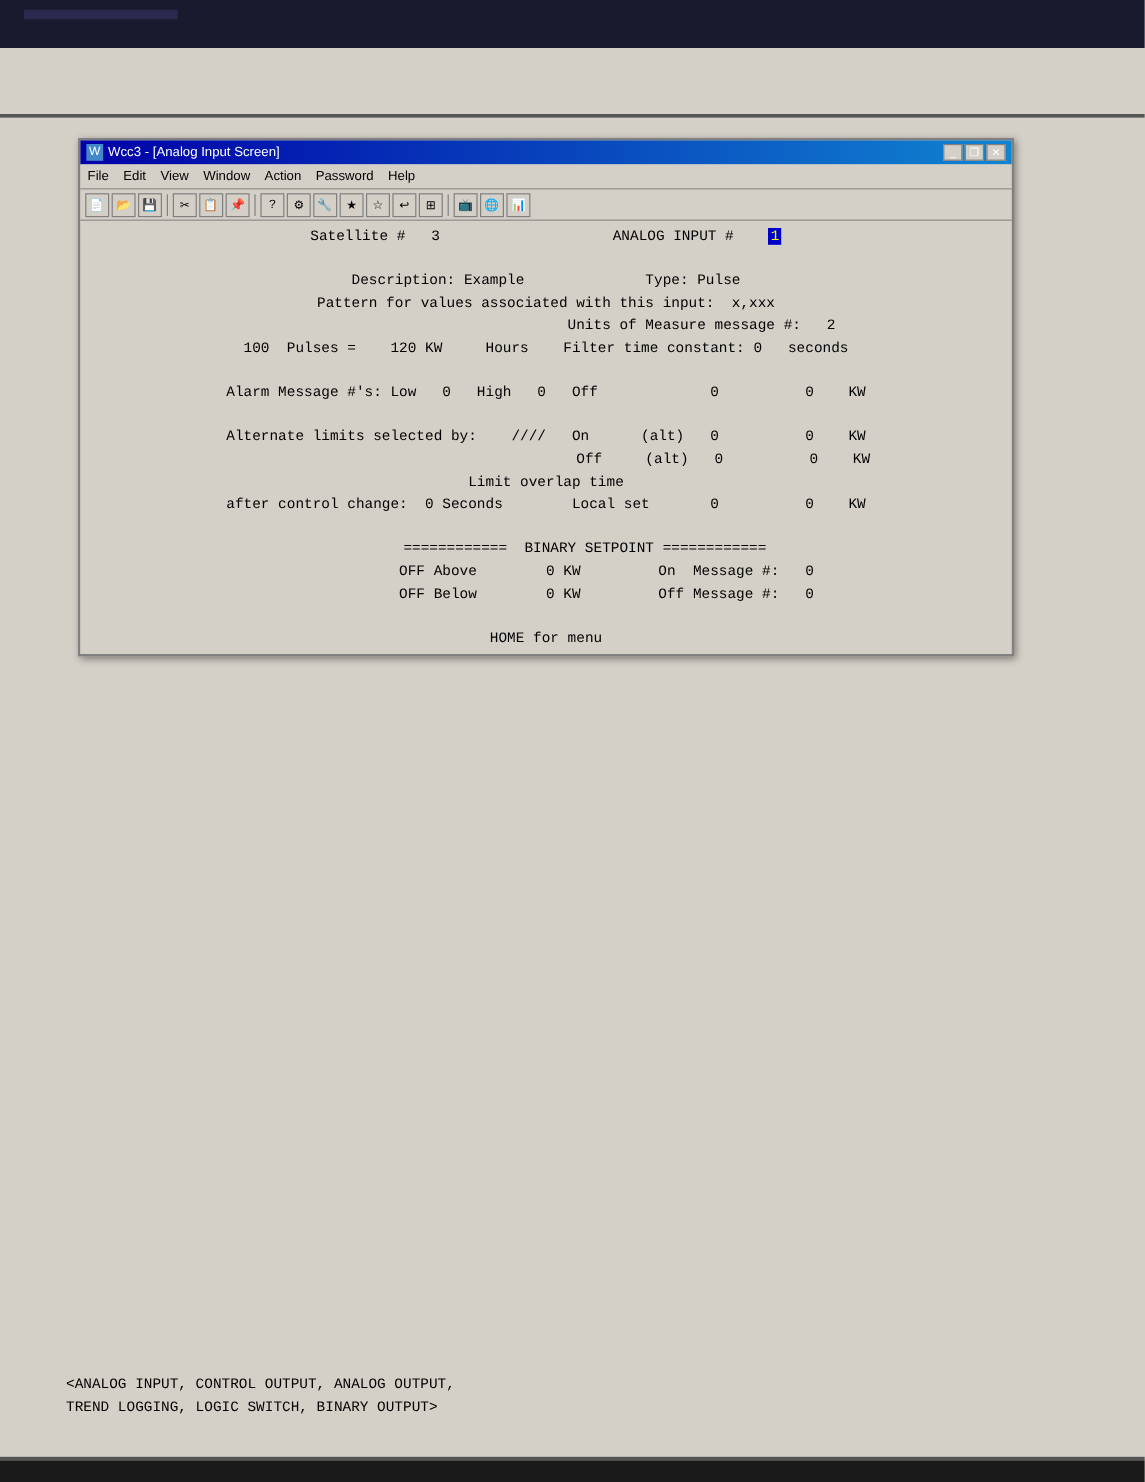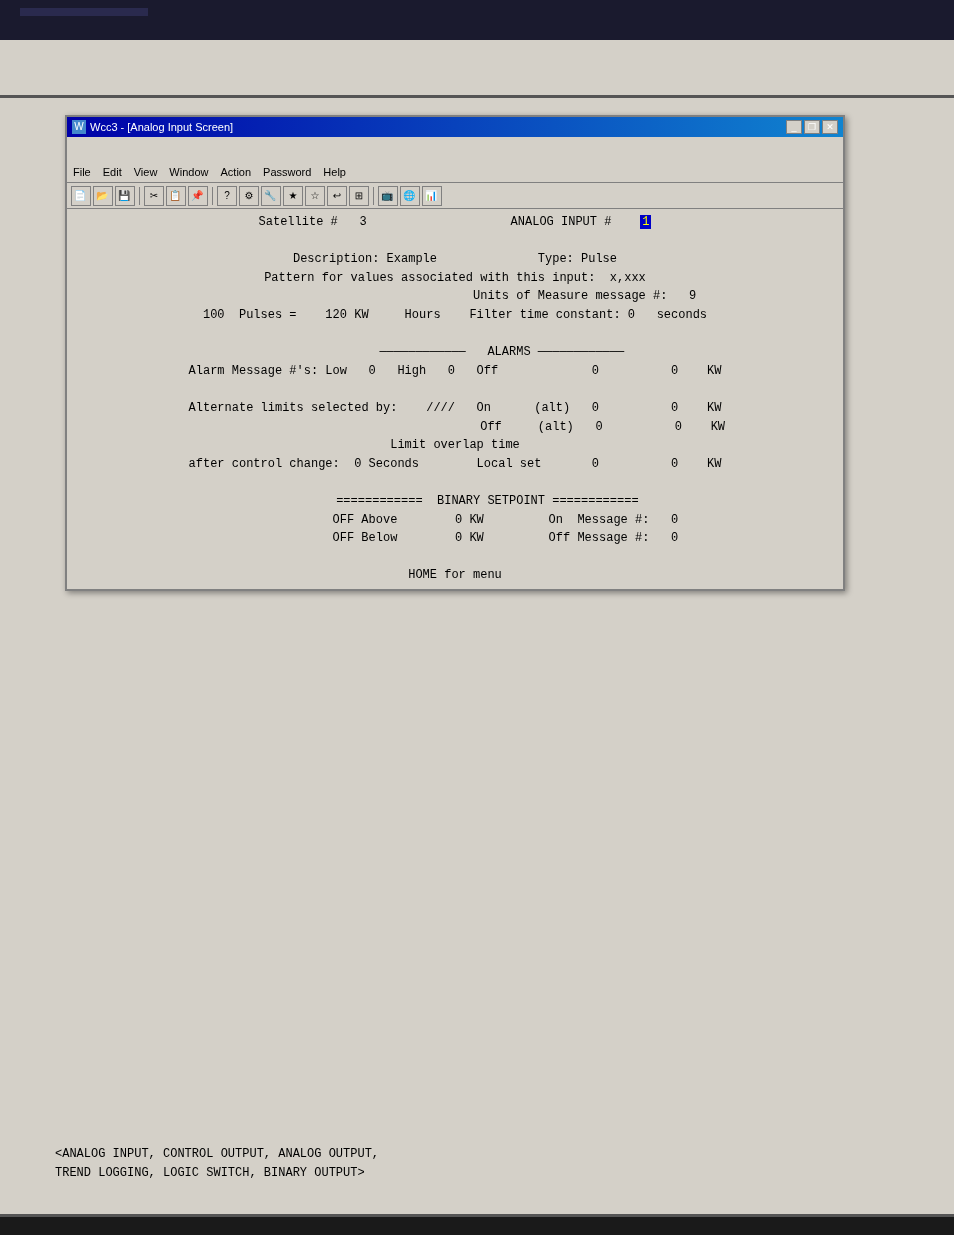--- a/index.html
+++ b/index.html
@@ -129,21 +129,20 @@
       padding: 2px 0;
       display: flex;
       gap: 0;
       font-size: 11px;
       font-family: 'Tahoma', Arial, sans-serif;
     }
 
     .menu-item {
       padding: 2px 6px;
       cursor: pointer;
-      margin-top: 25px;
     }
 
     
     .toolbar {
       background: #d4d0c8;
       border-bottom: 1px solid #808080;
       padding: 2px 4px;
       display: flex;
       align-items: center;
       gap: 2px;
@@ -259,26 +258,25 @@
   </div>
 
   <div class="content-area">
 
     <span class="content-line">Satellite #   3                    ANALOG INPUT #    <span class="highlight-field">1</span></span>
 
     <span class="content-line"> </span>
 
     <span class="content-line">Description: Example              Type: Pulse</span>
     <span class="content-line">Pattern for values associated with this input:  x,xxx</span>
-    <span class="content-line">                                    Units of Measure message #:   9</span>
+    <span class="content-line">                                    Units of Measure message #:   2</span>
     <span class="content-line">100  Pulses =    120 KW     Hours    Filter time constant: 0   seconds</span>
 
     <span class="content-line"> </span>
 
-    <span class="content-line">             ————————————   ALARMS ————————————</span>
     <span class="content-line">Alarm Message #'s: Low   0   High   0   Off             0          0    KW</span>
 
     <span class="content-line"> </span>
 
     <span class="content-line">Alternate limits selected by:    ////   On      (alt)   0          0    KW</span>
     <span class="content-line">                                         Off     (alt)   0          0    KW</span>
 
     <span class="content-line">Limit overlap time</span>
     <span class="content-line">after control change:  0 Seconds        Local set       0          0    KW</span>
 

